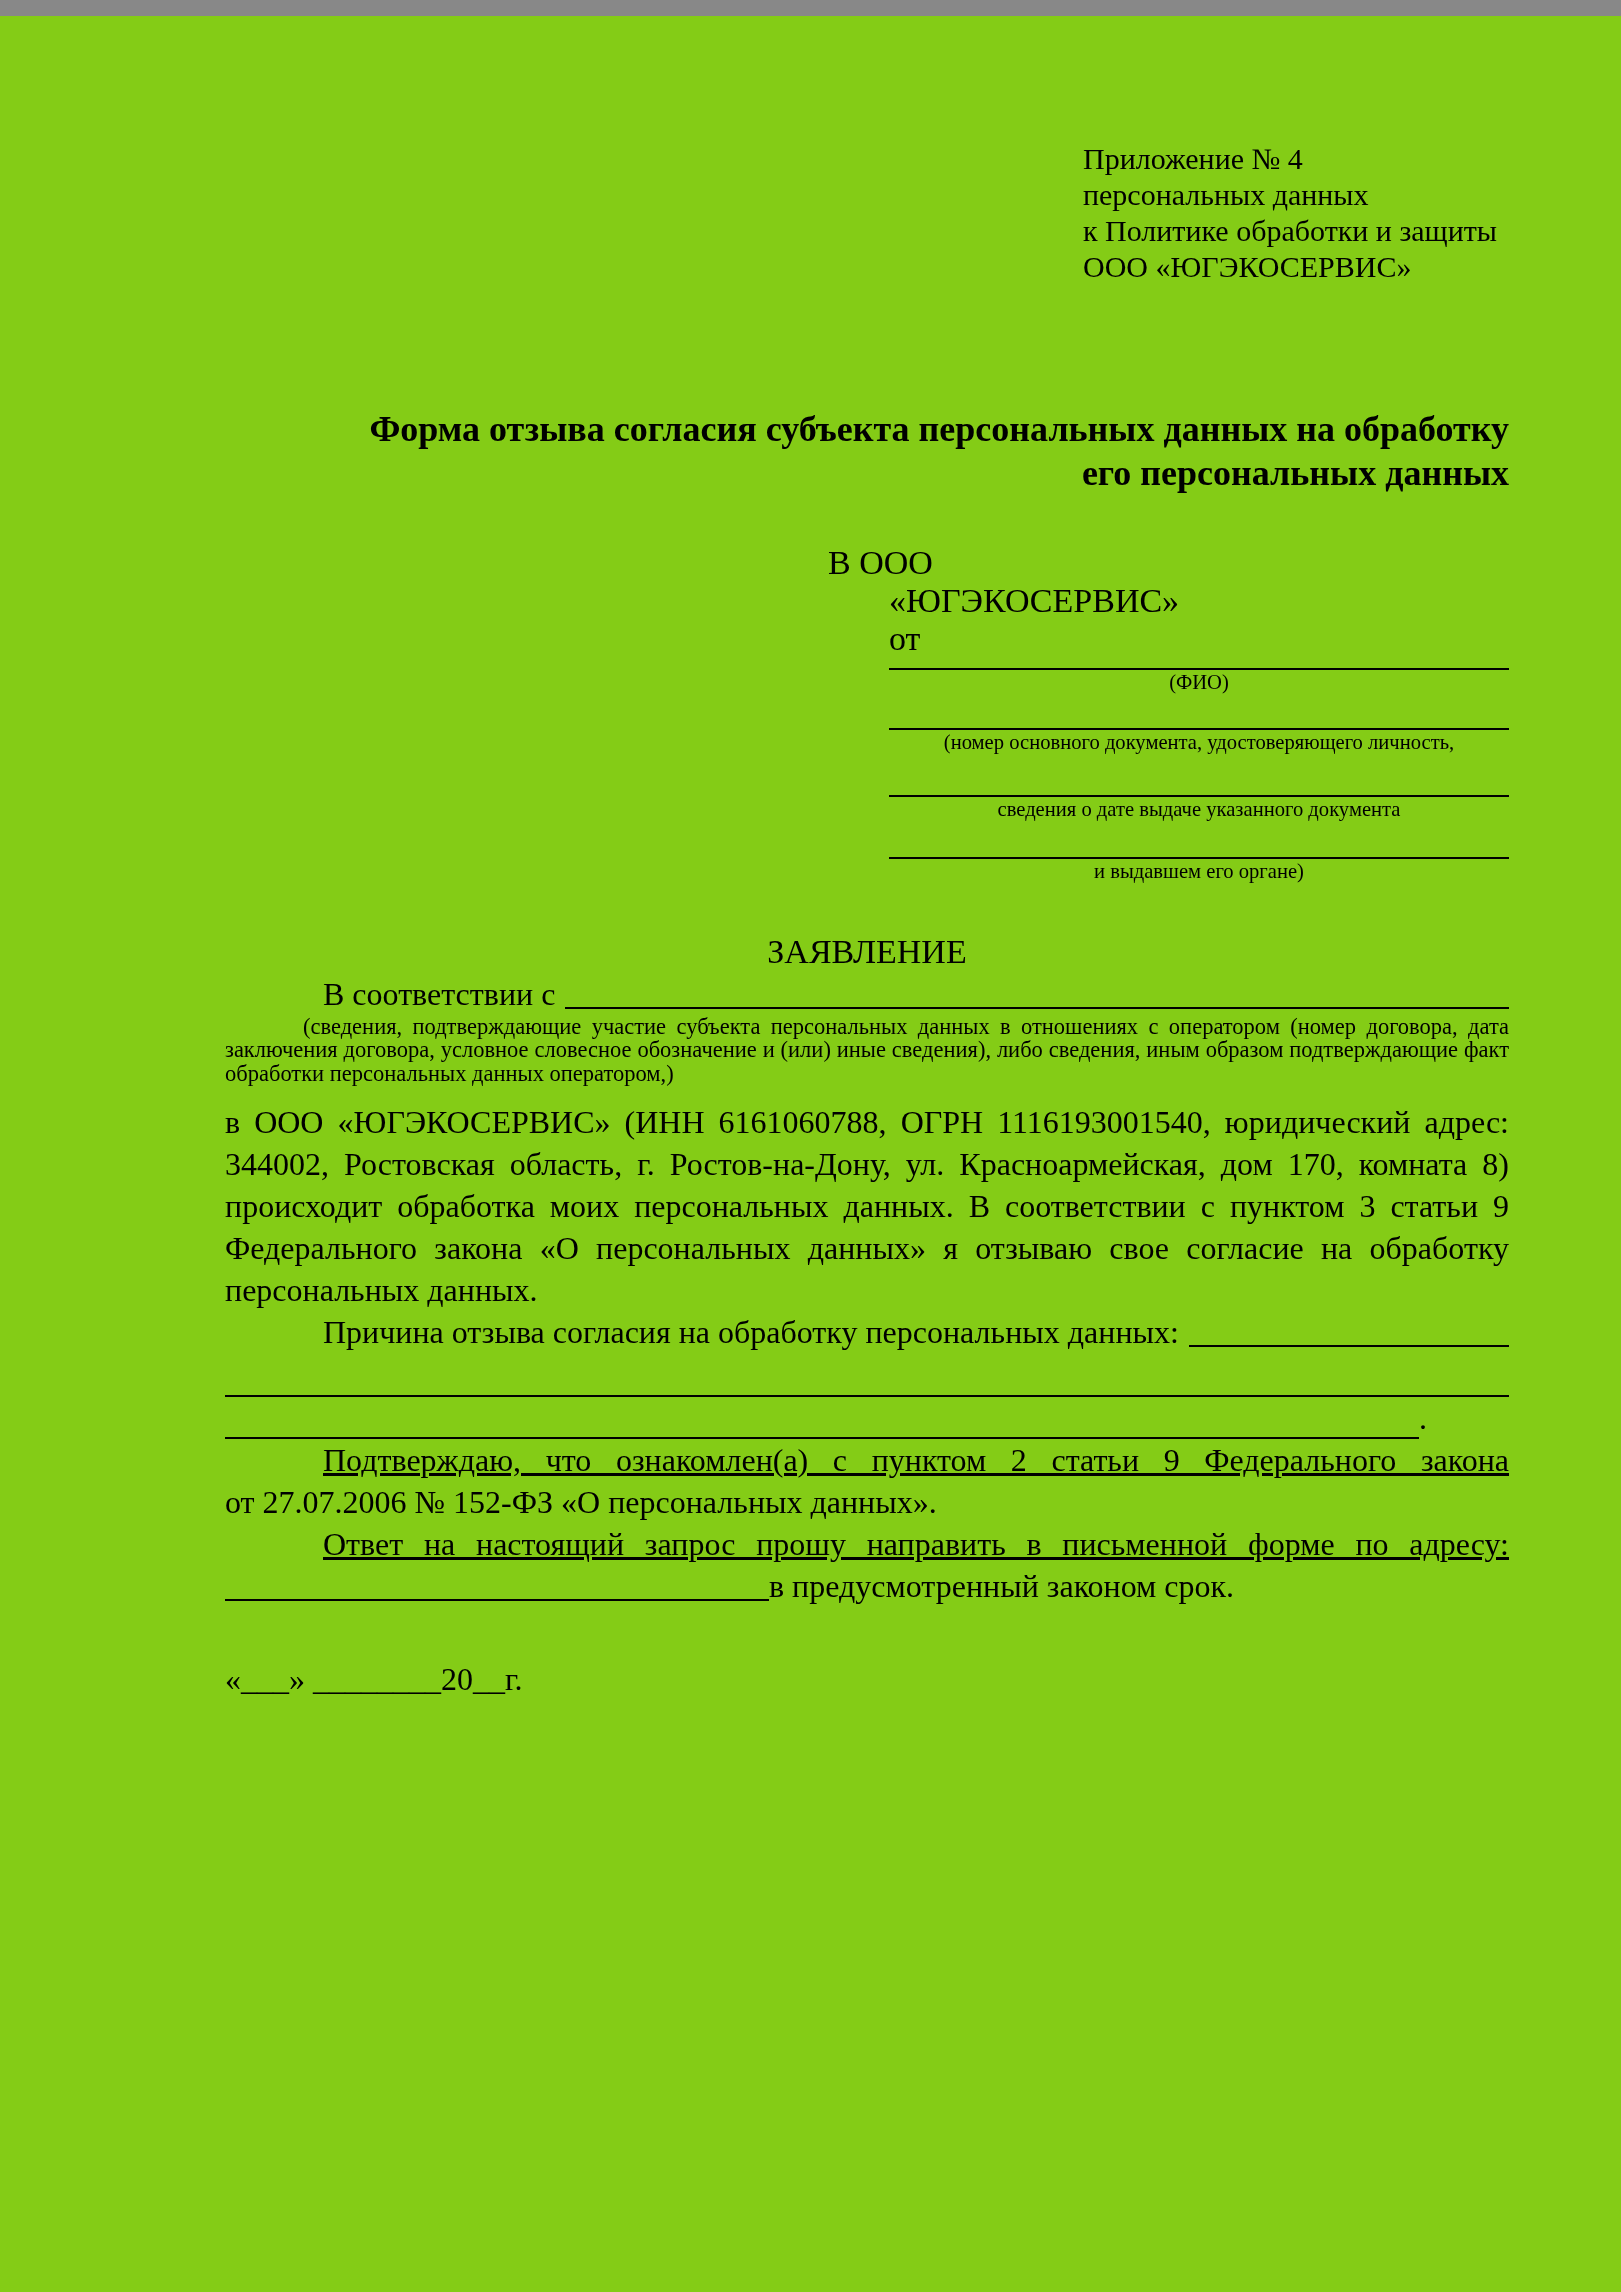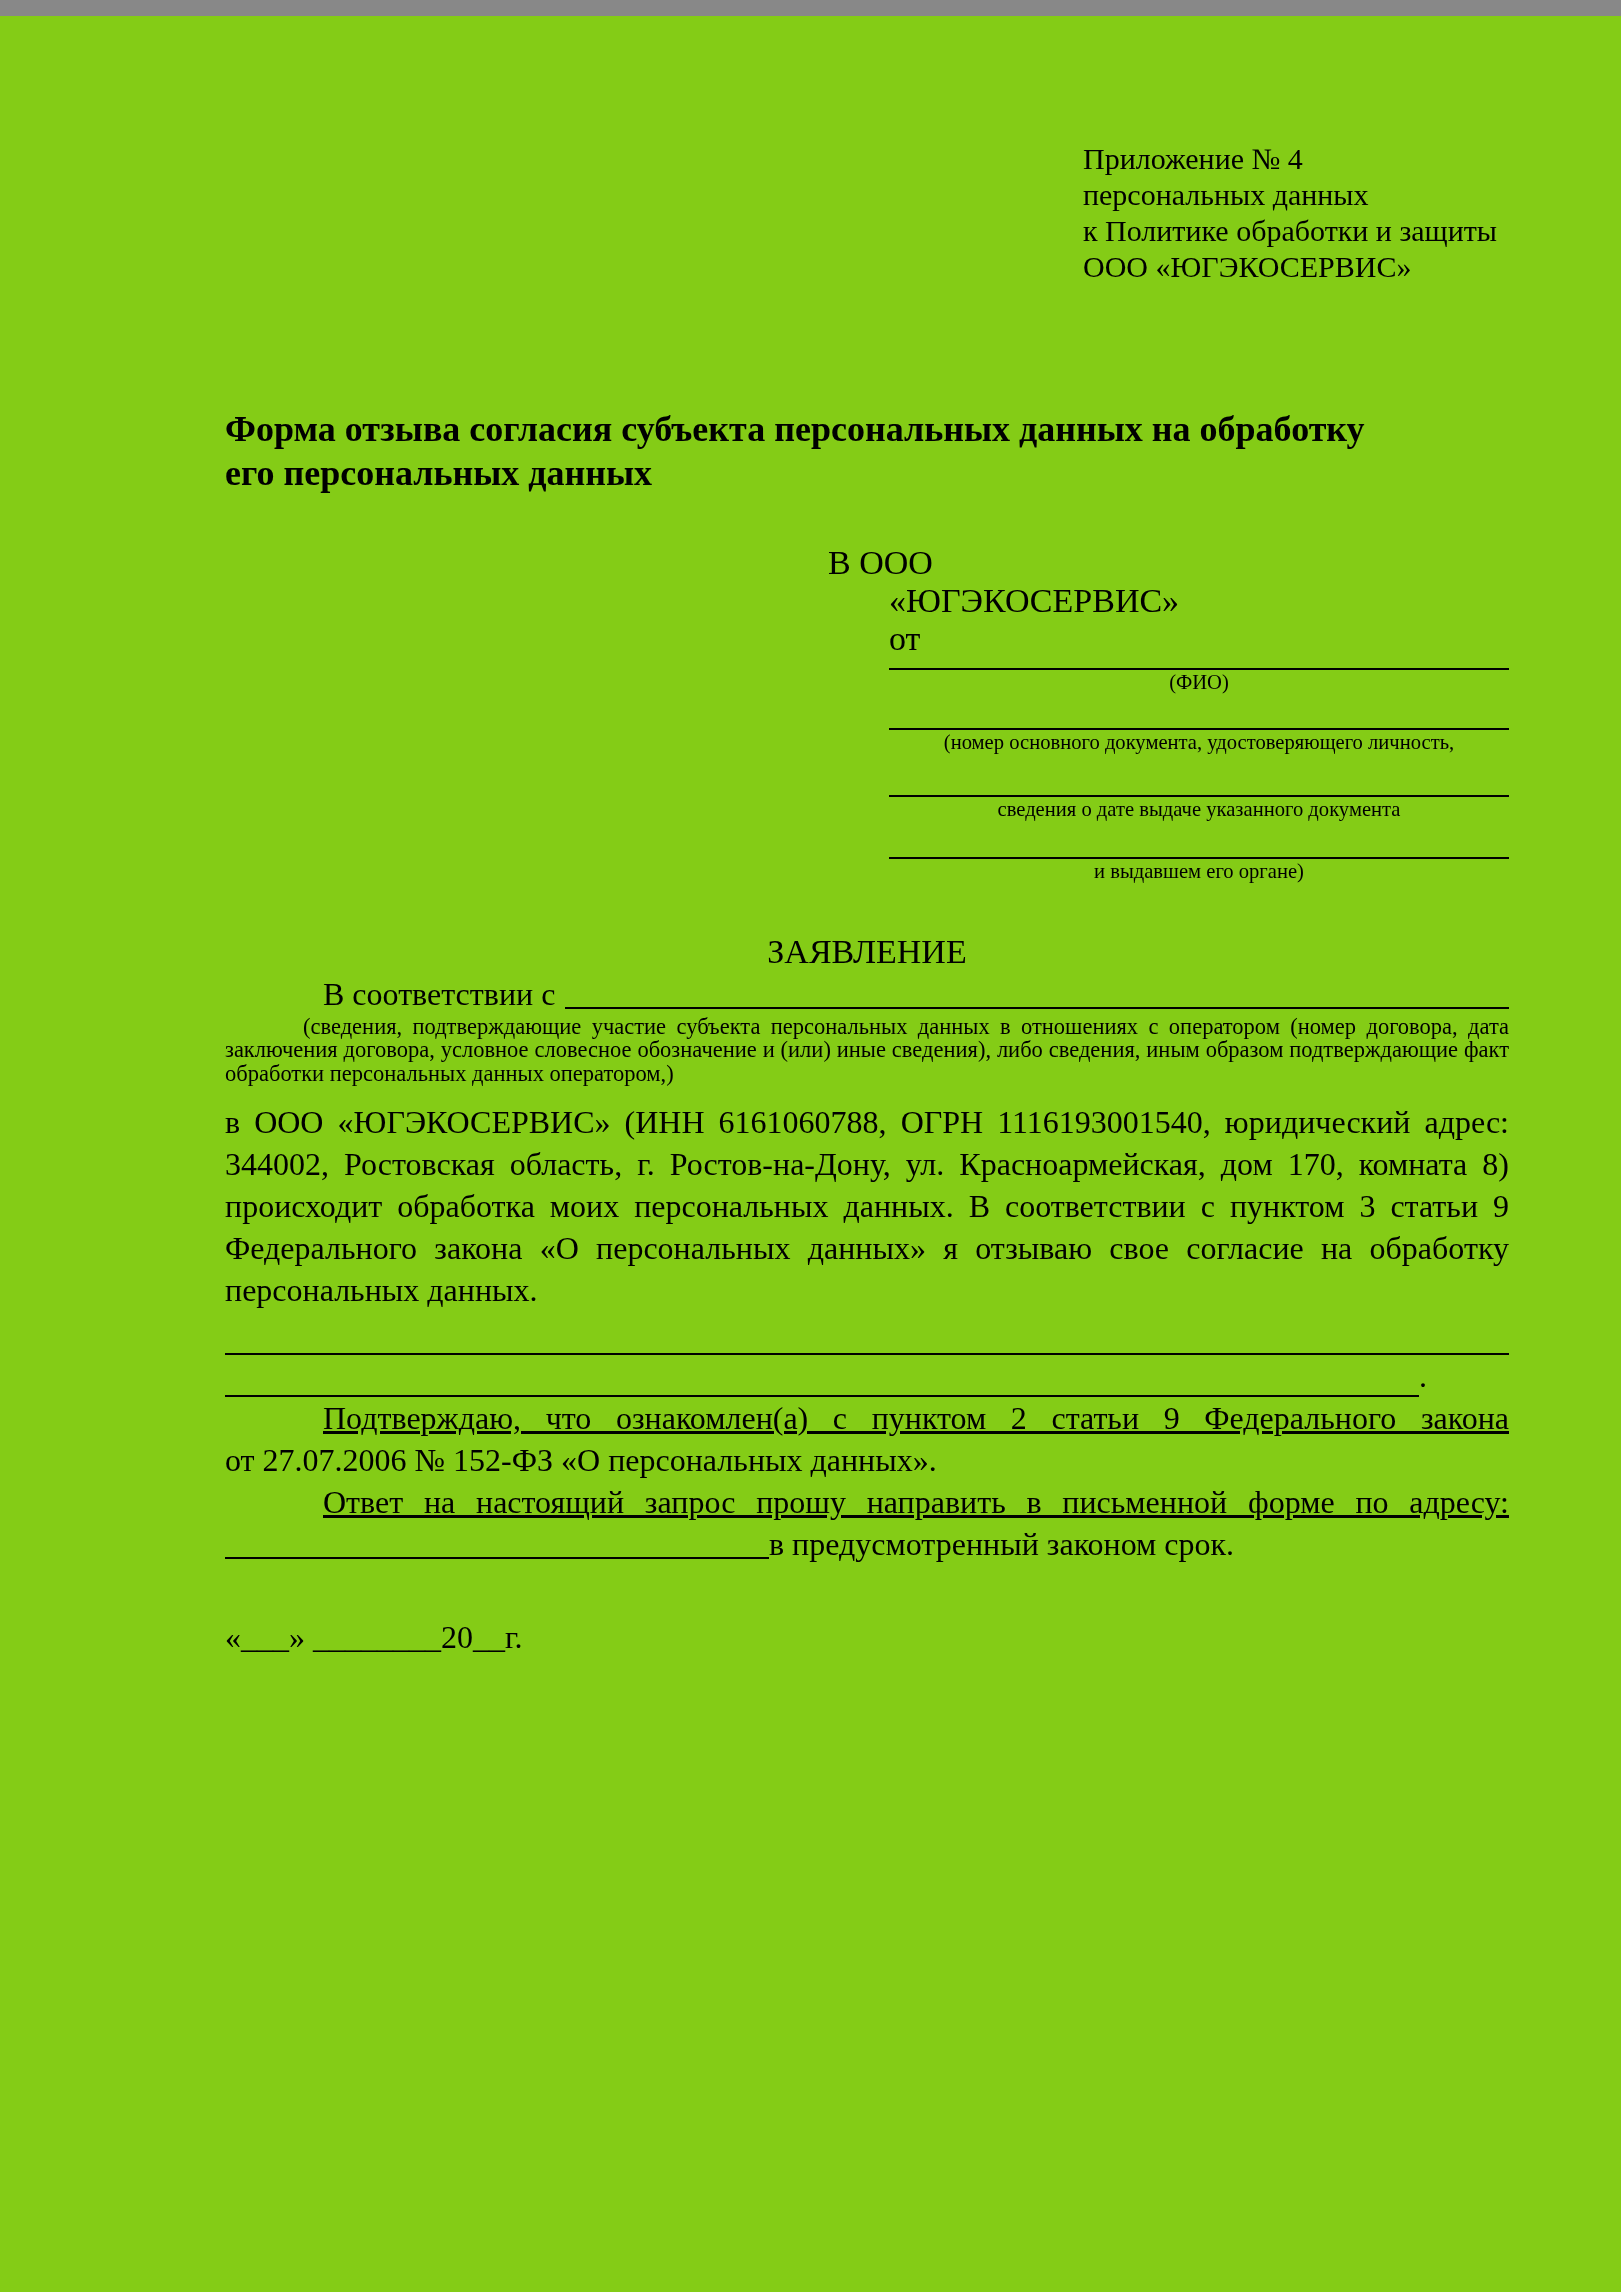--- a/index.html
+++ b/index.html
@@ -24,21 +24,21 @@
   .header-note {
     margin-left: 858px;
     width: 426px;
     font-size: 30px;
     line-height: 36px;
   }
 
   
   .doc-title {
     margin-top: 122px;
-    text-align: left;
+    text-align: right;
     font-weight: bold;
     font-size: 36px;
     line-height: 44px;
     font-family: Liberation Serif, serif;
   }
 
   
   .addressee {
     margin-top: 49px;
     margin-left: 603px;
@@ -199,20 +199,24 @@
     </div>
 
     <div class="mainpara">
       <div class="bl jl">в ООО «ЮГЭКОСЕРВИС» (ИНН 6161060788, ОГРН 1116193001540, юридический адрес:</div>
       <div class="bl jl">344002, Ростовская область, г. Ростов-на-Дону, ул. Красноармейская, дом 170, комната 8)</div>
       <div class="bl jl">происходит обработка моих персональных данных. В соответствии с пунктом 3 статьи 9</div>
       <div class="bl jl">Федерального закона «О персональных данных» я отзываю свое согласие на обработку</div>
       <div class="bl">персональных данных.</div>
     </div>
 
+    <div class="flexline pad-ind">
+      <span class="prefix">Причина отзыва согласия на обработку персональных данных:</span>
+      <span class="fill"></span>
+    </div>
 
     <div class="rule"></div>
     <div class="rule2row">
       <span class="rule2fill"></span>
       <span class="dot">.</span>
     </div>
 
     <div>
       <div class="bl jl ind1">Подтверждаю, что ознакомлен(а) с пунктом 2 статьи 9 Федерального закона</div>
       <div class="bl">от 27.07.2006 № 152-ФЗ «О персональных данных».</div>

